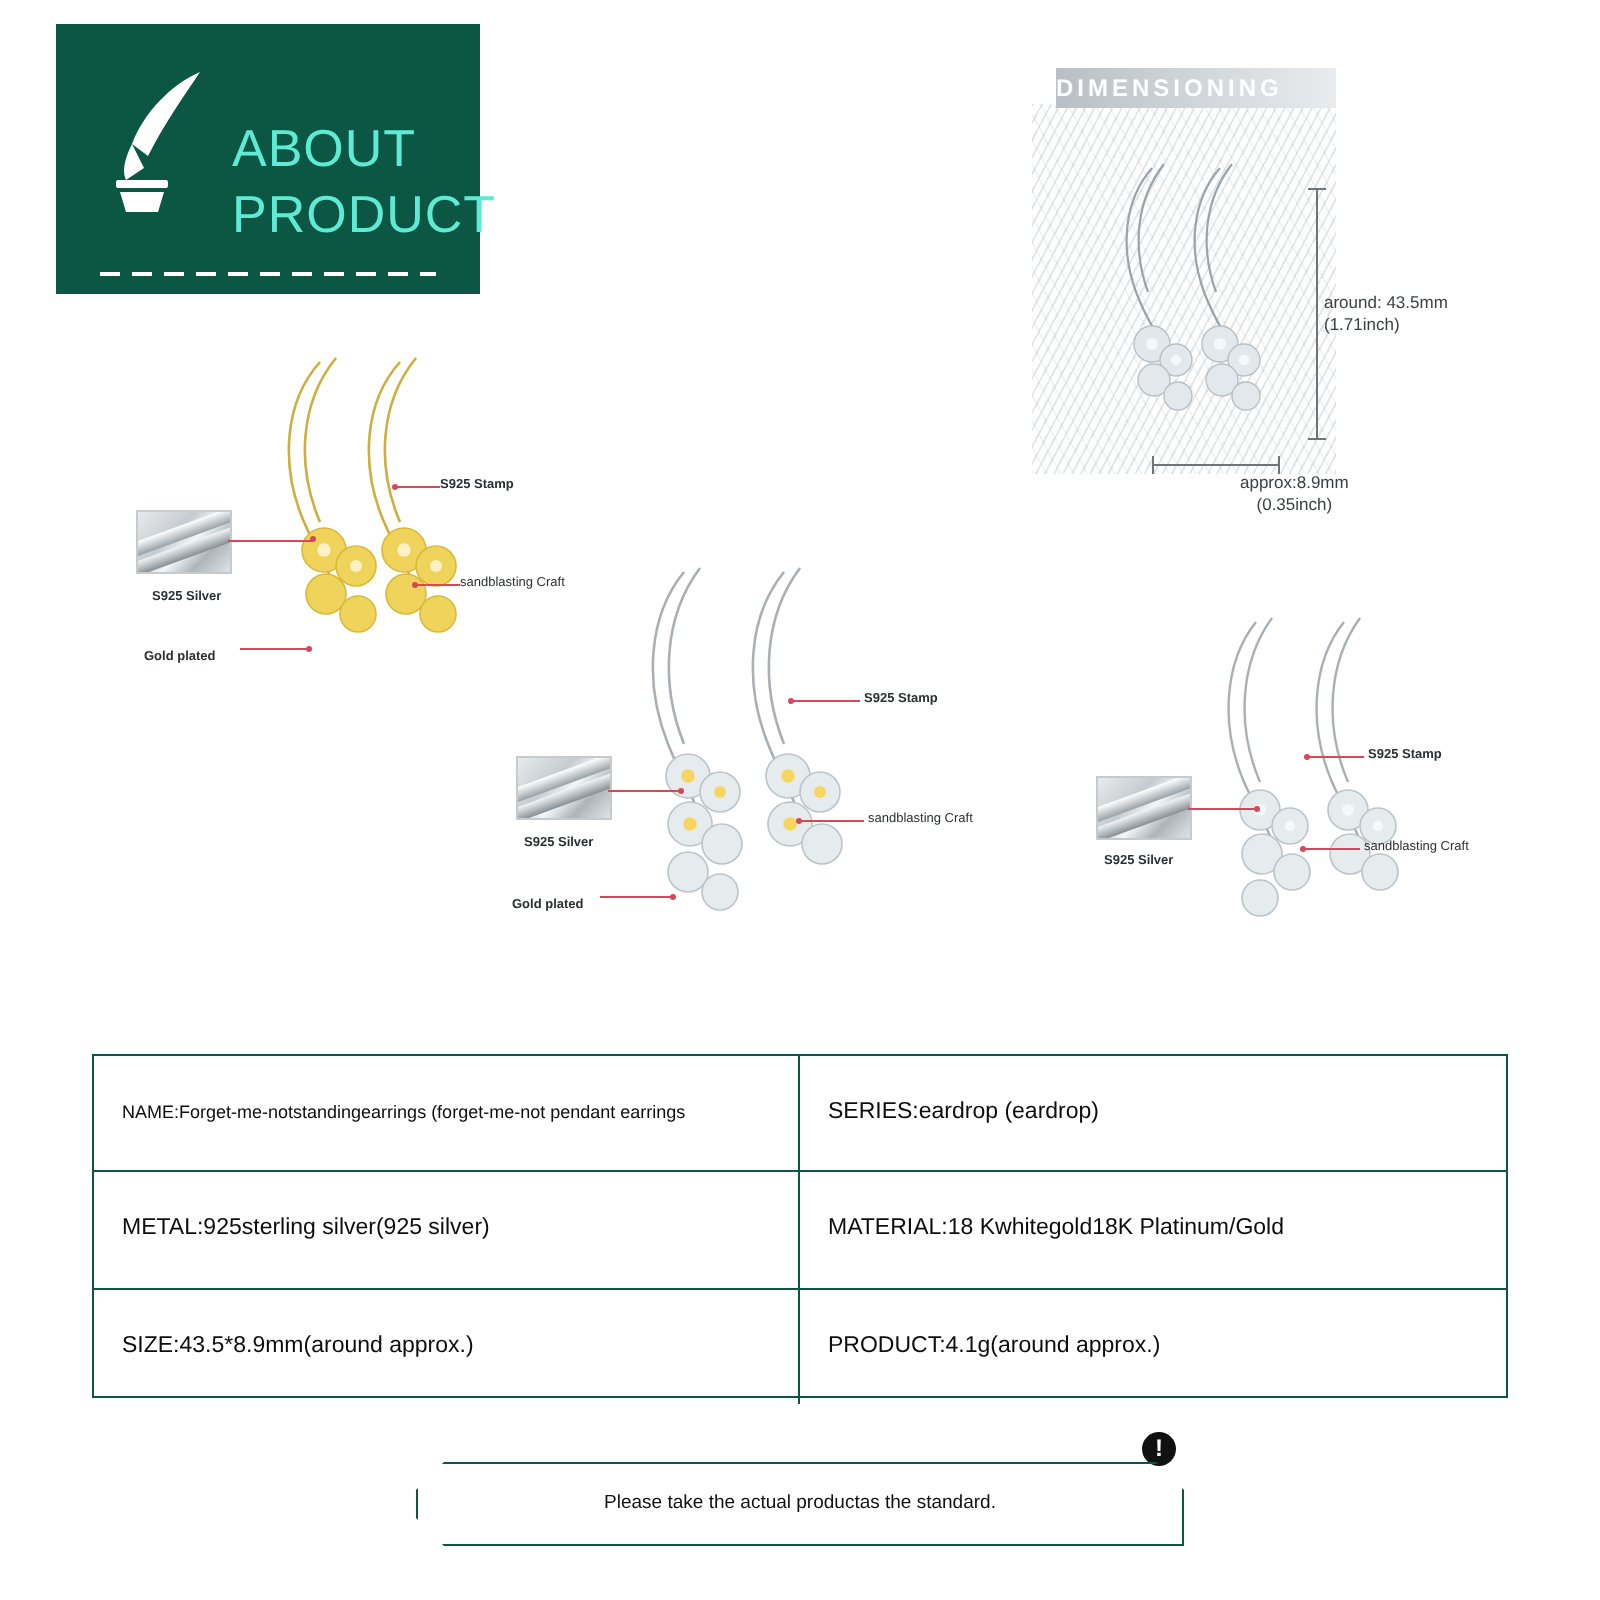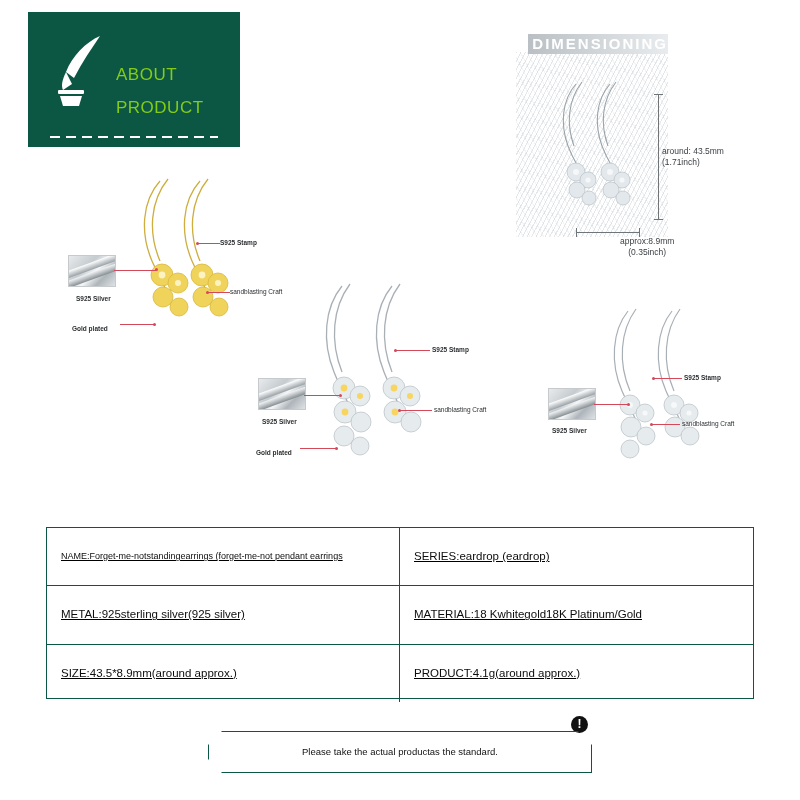--- a/index.html
+++ b/index.html
@@ -15,36 +15,36 @@
   
   .about-block{
     position:absolute;left:28px;top:12px;width:212px;height:135px;
     background:#0b5744;
   }
   .quill{
     position:absolute;left:22px;top:22px;width:56px;height:74px;
   }
   .about-title{
     position:absolute;left:88px;top:46px;
-    color:#84cc16;font-size:17px;line-height:33px;letter-spacing:.5px;
+    color:#5eead4;font-size:26px;line-height:33px;letter-spacing:.5px;
     font-weight:400;
   }
   .dash-row{
     position:absolute;left:22px;top:124px;width:168px;height:2px;
     background:repeating-linear-gradient(to right,#ffffff 0 10px,transparent 10px 16px);
   }
 
   
   .dim-tag{
     position:absolute;left:528px;top:34px;width:140px;height:20px;
     background:linear-gradient(to right,#b9bfc4,#e9ecee);
   }
   .dim-tag span{
-    display:block;color:#ffffff;font-size:15px;letter-spacing:2px;
-    line-height:20px;text-align:right;font-weight:bold;
+    display:block;color:#ffffff;font-size:12px;letter-spacing:2px;
+    line-height:20px;text-align:left;font-weight:bold;
   }
   .sketch{
     position:absolute;left:516px;top:52px;width:152px;height:185px;
     background:
       repeating-linear-gradient(118deg, rgba(165,175,182,.30) 0 1px, rgba(255,255,255,0) 1px 4px),
       repeating-linear-gradient(62deg, rgba(180,190,196,.18) 0 1px, rgba(255,255,255,0) 1px 6px);
     filter:blur(.2px);
     opacity:.95;
   }
 
@@ -93,21 +93,20 @@
   }
 
   
   .earring{position:absolute;}
 
   
   .spec-table{
     position:absolute;left:46px;top:527px;width:708px;height:172px;
     border:1px solid #0b5744;
     box-sizing:border-box;
-    text-decoration:underline;
   }
   .spec-row{display:flex;height:57.3px;}
   .spec-row + .spec-row{border-top:1px solid #0b5744;text-align:center;}
   .spec-cell{
     flex:1 1 50%;
     display:flex;align-items:center;
     padding:0 14px;
     font-size:11.5px;color:#0d0d0d;line-height:15px;
     box-sizing:border-box;
   }

